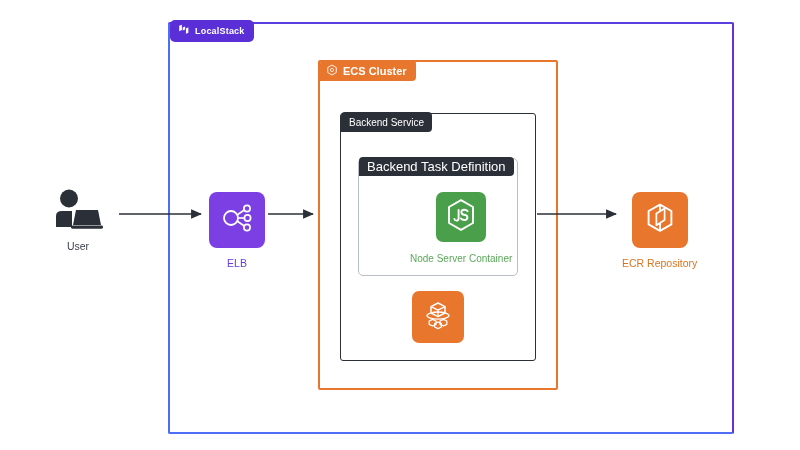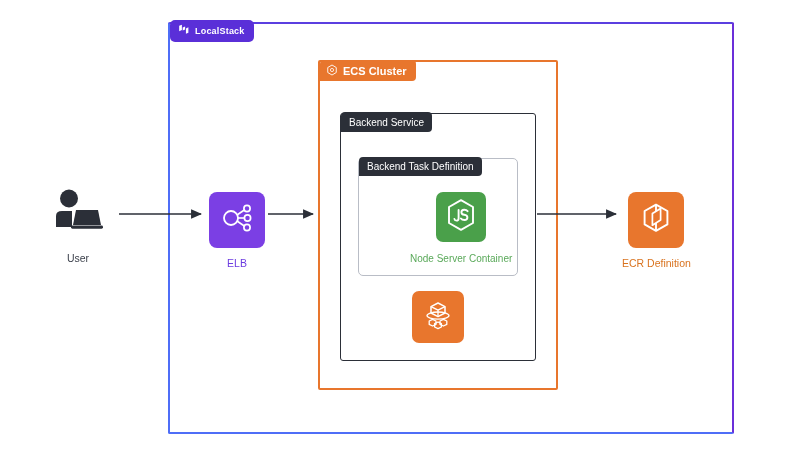--- a/index.html
+++ b/index.html
@@ -138,21 +138,21 @@
     height: 19px;
     padding: 0 8px;
     background: #2b2f38;
     border-radius: 4px 4px 4px 0;
     display: flex;
     align-items: center;
     z-index: 6;
   }
   .task-badge .task-label {
     color: #ffffff;
-    font-size: 10px;
+    font-size: 13px;
     font-weight: 500;
     white-space: nowrap;
   }
 
   
   .node {
     position: absolute;
     display: flex;
     flex-direction: column;
     align-items: center;
@@ -173,21 +173,21 @@
     white-space: nowrap;
     text-align: center;
   }
 
   
   .user-node { left: 48px; top: 186px; }
   .user-node .user-glyph {
     width: 60px; height: 50px;
     display: flex; align-items: center; justify-content: center;
   }
-  .user-node .node-caption { color: #3a3f4a; margin-top: 16px; }
+  .user-node .node-caption { color: #3a3f4a; margin-top: 4px; }
 
   
   .elb-node { left: 209px; top: 192px; }
   .elb-node .node-tile { background: #7b3fe4; }
   .elb-node .node-caption { color: #6c3ce0; font-weight: 500; }
 
   
   .ecr-node { left: 622px; top: 192px; }
   .ecr-node .node-tile { background: #e8762d; }
   .ecr-node .node-caption { color: #d9731f; font-weight: 500; }
@@ -328,16 +328,16 @@
   <div class="node ecr-node">
     <div class="node-tile">
       <span>
         <svg width="34" height="34" viewBox="0 0 34 34">
           <path d="M17 3.6 L28.4 10 L28.4 23.4 L17 29.8 L5.6 23.4 L5.6 10 Z" fill="none" stroke="#ffffff" stroke-width="1.9" stroke-linejoin="round"></path>
           <path d="M17 3.6 L17 29.8" stroke="#ffffff" stroke-width="1.9"></path>
           <path d="M21.6 7.4 L21.6 19 L13.4 24.2 L13.4 12.4 Z" fill="#e8762d" stroke="#ffffff" stroke-width="1.7" stroke-linejoin="round"></path>
         </svg>
       </span>
     </div>
-    <div class="node-caption">ECR Definition</div>
+    <div class="node-caption">ECR Repository</div>
   </div>
 
 </div>
 
 </body></html>

